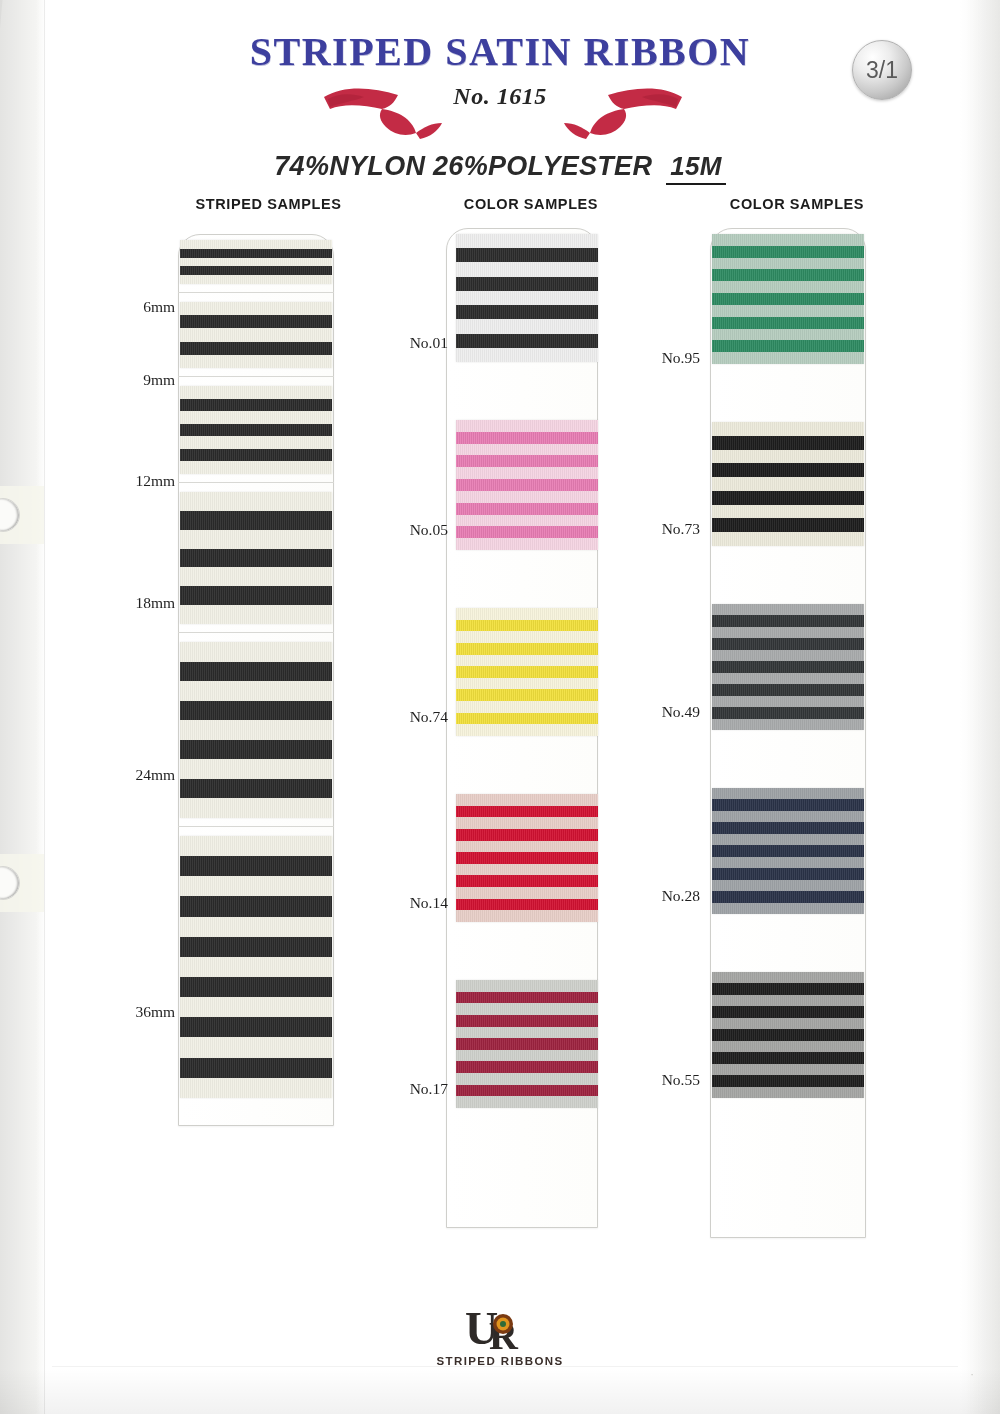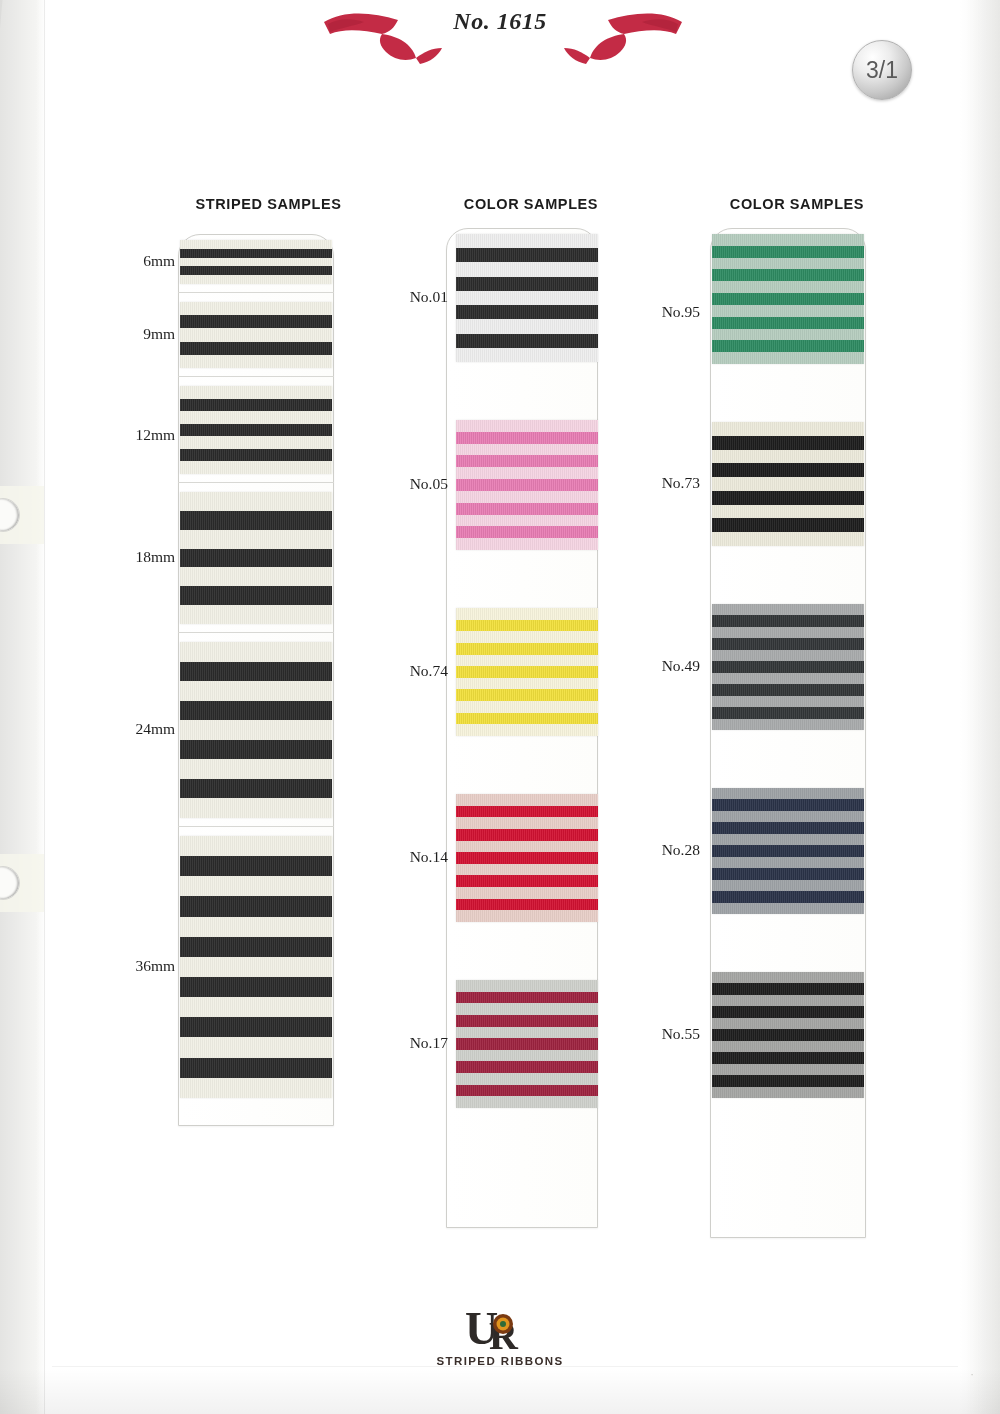--- a/index.html
+++ b/index.html
@@ -166,20 +166,21 @@
   .stripe { width: 100%; }
 
   
   .row-label {
     position: absolute;
     text-align: right;
     font-family: "Liberation Serif", serif;
     font-size: 15.5px;
     color: #1f1f1f;
     white-space: nowrap;
+    margin-top: 46px;
   }
 
   
   .card-div {
     position: absolute;
     height: 1px;
     background: #d8d8d4;
   }
 
   
@@ -225,39 +226,43 @@
   <div class="scan-edge-b"></div>
   <div class="sheet-crease"></div>
 
   <div class="hole-patch p1"></div>
   <div class="hole-patch p2"></div>
   <div class="hole h1"></div>
   <div class="hole h2"></div>
 
   <div id="header">
 
+    <div class="title-main">STRIPED SATIN RIBBON</div>
 
     <div class="title-row">
       <svg class="flourish left" viewBox="0 0 190 62">
         <path d="M4 16 C24 4, 52 6, 78 14 C74 22, 70 26, 62 28 C44 24, 24 22, 10 28 Z" fill="#c32b45"></path>
         <path d="M62 28 C78 30, 92 38, 96 52 C86 56, 74 54, 66 46 C60 40, 58 34, 62 28 Z" fill="#c32b45"></path>
         <path d="M96 52 C104 46, 112 42, 122 42 C118 50, 110 56, 100 58 Z" fill="#c32b45"></path>
         <path d="M8 18 C18 12, 32 12, 44 16 C34 20, 20 22, 10 26 Z" fill="#a81f37" opacity="0.55"></path>
       </svg>
 
       <div class="title-no">No. 1615</div>
 
       <svg class="flourish right" viewBox="0 0 190 62">
         <path d="M4 16 C24 4, 52 6, 78 14 C74 22, 70 26, 62 28 C44 24, 24 22, 10 28 Z" fill="#c32b45"></path>
         <path d="M62 28 C78 30, 92 38, 96 52 C86 56, 74 54, 66 46 C60 40, 58 34, 62 28 Z" fill="#c32b45"></path>
         <path d="M96 52 C104 46, 112 42, 122 42 C118 50, 110 56, 100 58 Z" fill="#c32b45"></path>
         <path d="M8 18 C18 12, 32 12, 44 16 C34 20, 20 22, 10 26 Z" fill="#a81f37" opacity="0.55"></path>
       </svg>
     </div>
 
+    <div class="composition">
+      <span>74%NYLON   26%POLYESTER</span><span class="len">15M</span>
+    </div>
   </div>
 
   <div id="page-badge">3/1</div>
 
   <div id="columns">
       <div class="column c0">
         <div class="col-heading">STRIPED SAMPLES</div>
         <div class="card-outline" style="left: 60px; top: 38px; width: 156px; height: 892px;"></div>
         <div class="swatch" style="left: 62px; top: 44px; width: 152px; height: 44px; background: rgb(241, 240, 230);">
           <div class="stripe" style="height: 8.8px; background: repeating-linear-gradient(90deg, rgba(0, 0, 0, 0.043) 0px, rgba(0, 0, 0, 0.043) 1px, rgba(255, 255, 255, 0.05) 1px, rgba(255, 255, 255, 0.05) 2px) rgb(241, 240, 230);"></div>

